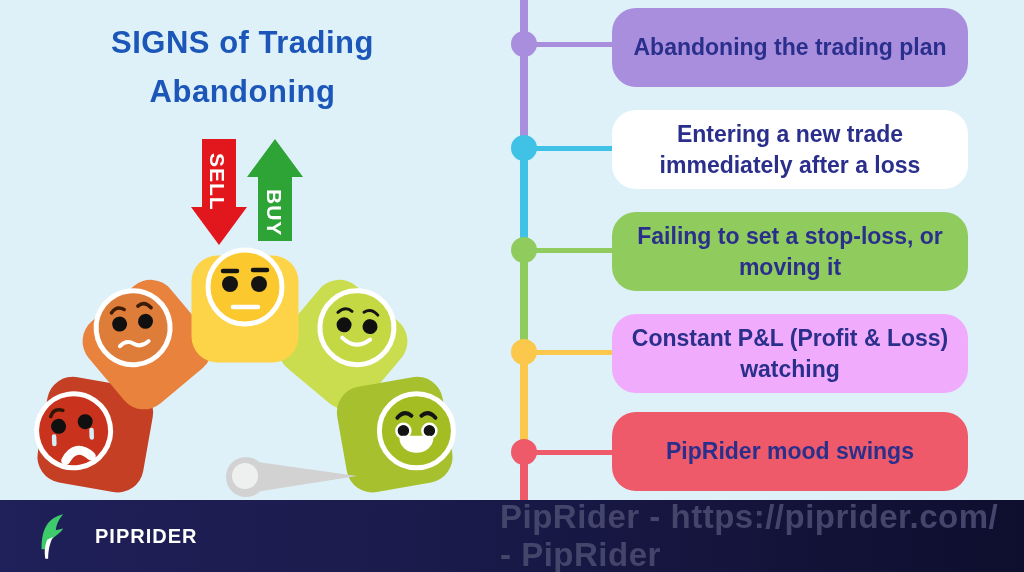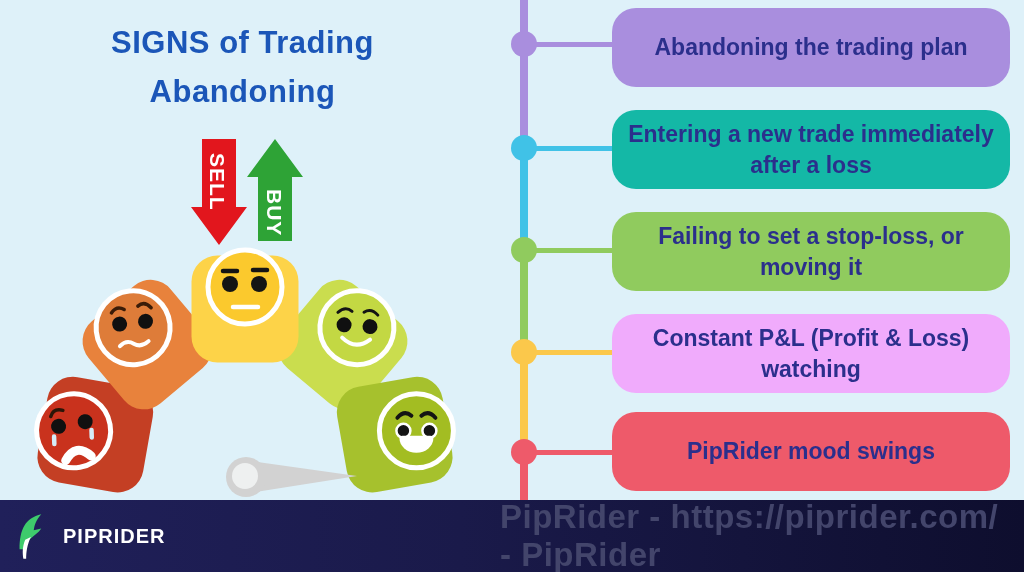--- a/index.html
+++ b/index.html
@@ -21,31 +21,31 @@
   .vseg4 { top:352px; height:100px; }
   .vseg5 { top:452px; height:48px;  }
 
   .dot { position:absolute; left:511px; width:26px; height:26px; border-radius:50%; }
   .dot1 { top:31px; } .dot2 { top:135px; } .dot3 { top:237px; } .dot4 { top:339px; } .dot5 { top:439px; }
 
   .connector { position:absolute; left:527px; width:88px; height:5px; }
   .conn1 { top:42px; } .conn2 { top:146px; } .conn3 { top:248px; } .conn4 { top:350px; } .conn5 { top:450px; }
 
   .sign-box {
-    position:absolute; left:612px; width:398px; height:79px; border-radius:24px;
+    position:absolute; left:612px; width:356px; height:79px; border-radius:24px;
     display:flex; align-items:center; justify-content:center; text-align:center;
     font-size:23px; font-weight:bold; line-height:31px; padding:0 14px; box-sizing:border-box;
   }
   .box1 { top:8px; } .box2 { top:110px; } .box3 { top:212px; } .box4 { top:314px; } .box5 { top:412px; }
 
   .footer-bar {
     position:absolute; left:0; top:500px; width:1024px; height:72px;
     background:linear-gradient(90deg,#20205a 0%,#1a1a4a 45%,#0e0e2e 100%);
   }
-  .logo { position:absolute; left:12px; top:500px; height:72px; display:flex; align-items:center; gap:17px; }
+  .logo { position:absolute; left:34px; top:500px; height:72px; display:flex; align-items:center; gap:27px; }
   .logo-text { font-size:20px; font-weight:bold; letter-spacing:1px; }
   .credit {
     position:absolute; left:500px; top:500px; width:512px; height:72px;
     display:flex; align-items:center; justify-content:center;
     font-size:33px; font-weight:bold; letter-spacing:0.5px;
   }
 </style>
 </head>
 <body>
 
@@ -138,21 +138,21 @@
 
   <div class="connector conn1" style="background-color: rgb(169, 142, 222);"></div>
   <div class="connector conn2" style="background-color: rgb(64, 194, 231);"></div>
   <div class="connector conn3" style="background-color: rgb(144, 203, 94);"></div>
   <div class="connector conn4" style="background-color: rgb(251, 200, 75);"></div>
   <div class="connector conn5" style="background-color: rgb(238, 90, 106);"></div>
 
   <div class="sign-box box1" style="background-color: rgb(169, 142, 222); color: rgb(43, 47, 140);">
     <span>Abandoning the trading plan</span>
   </div>
-  <div class="sign-box box2" style="background-color: #14b8a6; color: rgb(43, 47, 140);">
+  <div class="sign-box box2" style="background-color: #ffffff; color: rgb(43, 47, 140);">
     <span>Entering a new trade immediately after a loss</span>
   </div>
   <div class="sign-box box3" style="background-color: rgb(144, 203, 94); color: rgb(43, 47, 140);">
     <span>Failing to set a stop-loss, or moving it</span>
   </div>
   <div class="sign-box box4" style="background-color: #f0abfc; color: rgb(43, 47, 140);">
     <span>Constant P&amp;L (Profit &amp; Loss) watching</span>
   </div>
   <div class="sign-box box5" style="background-color: rgb(238, 90, 106); color: rgb(43, 47, 140);">
     <span>PipRider mood swings</span>

